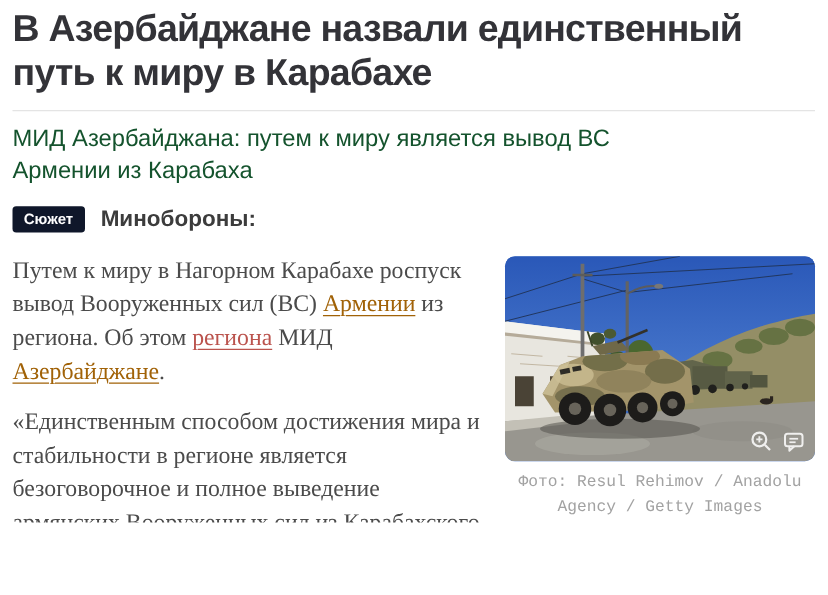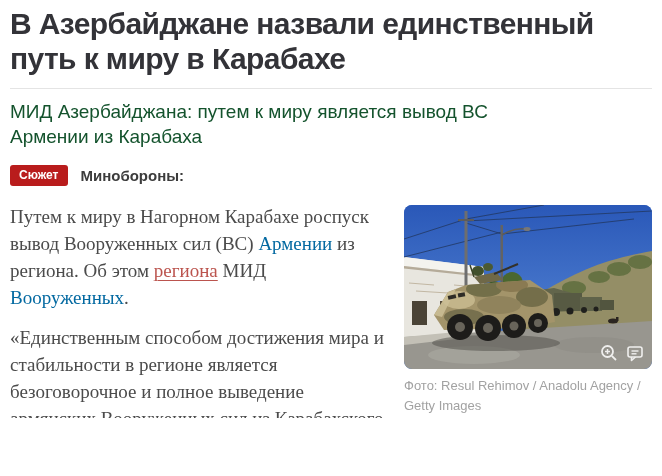--- a/index.html
+++ b/index.html
@@ -25,53 +25,53 @@
     max-width: 560px;
     color: #14532d;
     font-size: 19px; line-height: 25px;
     margin: 0 0 16px 0;
     font-weight: 400;
   }
 
   .topic-row { display: flex; align-items: center; gap: 13px; }
   .badge {
     display: inline-block;
-    background: #b91c1c; color: #ffffff;
+    background: #0f172a; color: #ffffff;
     font-size: 12px; line-height: 14px; font-weight: 700;
     padding: 3px 9px 4px 9px; border-radius: 3px;
     cursor: pointer;
   }
-  .topic-label { color: #3c3c3c; font-size: 15px; font-weight: 700; cursor: pointer; }
+  .topic-label { color: #3c3c3c; font-size: 18px; font-weight: 700; cursor: pointer; }
 
   .article-body {
     margin-top: 17px;
     font-family: "Liberation Serif", serif;
     font-size: 19px; line-height: 27px;
     color: #4b4b4b;
   }
   .article-body p.para { margin: 0 0 13px 0; }
 
-  a.link-dark { color: #0369a1; text-decoration-thickness: 1px; text-underline-offset: 3px; cursor: pointer; text-align: center; }
+  a.link-dark { color: #a16207; text-decoration: underline; text-decoration-thickness: 1px; text-underline-offset: 3px; cursor: pointer; text-align: center; }
   a.link-accent { color: #bb544e; text-decoration: underline; text-decoration-thickness: 1px; text-underline-offset: 3px; cursor: pointer; }
 
   figure.photo-figure { float: right; width: 248px; margin: 2px 0 16px 16px; }
   .photo {
     position: relative; width: 248px; height: 164px;
     border-radius: 8px; overflow: hidden;
     background: #3a6ac0; cursor: pointer;
   }
   .photo svg.scene { display: block; width: 100%; height: 100%; }
   .photo-icons { position: absolute; right: 7px; bottom: 6px; display: flex; gap: 6px; }
   .photo-icons .pic-icon { width: 20px; height: 20px; opacity: 0.85; cursor: pointer; }
 
   figcaption.credit {
     margin-top: 7px;
-    font-family: Liberation Sans, sans-serif;
+    font-family: Liberation Mono, monospace;
     font-size: 13px; line-height: 20px;
-    color: #a2a2a2; text-align: left;
+    color: #a2a2a2; text-align: center;
   }
 </style>
 </head>
 <body>
 
 <div class="page">
 
   <h1 class="headline">В Азербайджане назвали единственный путь к миру в Карабахе</h1>
 
   <hr class="divider">
@@ -206,18 +206,18 @@
             <rect x="3" y="4" width="14" height="10" rx="2" fill="none" stroke="#ffffff" stroke-width="1.6"></rect>
             <path d="M6.5,14 L6.5,17.5 L10.5,14" fill="none" stroke="#ffffff" stroke-width="1.6" stroke-linejoin="round"></path>
             <line x1="6.5" y1="8" x2="13.5" y2="8" stroke="#ffffff" stroke-width="1.4"></line>
             <line x1="6.5" y1="10.8" x2="11.5" y2="10.8" stroke="#ffffff" stroke-width="1.4"></line>
           </svg>
         </div>
       </div>
       <figcaption class="credit">Фото: Resul Rehimov / Anadolu Agency / Getty Images</figcaption>
     </figure>
 
-    <p class="para"><span>Путем к миру в Нагорном Карабахе роспуск вывод Вооруженных сил (ВС) </span><a class="link-dark">Армении</a><span> из региона. Об этом </span><a class="link-accent">региона</a><span> МИД </span><a class="link-dark">Вооруженных</a><span>.</span></p>
+    <p class="para"><span>Путем к миру в Нагорном Карабахе роспуск вывод Вооруженных сил (ВС) </span><a class="link-dark">Армении</a><span> из региона. Об этом </span><a class="link-accent">региона</a><span> МИД </span><a class="link-dark">Азербайджане</a><span>.</span></p>
 
     <p class="para"><span>«Единственным способом достижения мира и стабильности в регионе является безоговорочное и полное выведение армянских Вооруженных сил из Карабахского региона и роспуск самопровозглашенного режима», — говорится в заявлении внешнеполитического ведомства.</span></p>
 
   </div>
 </div>
 
 </body></html>

